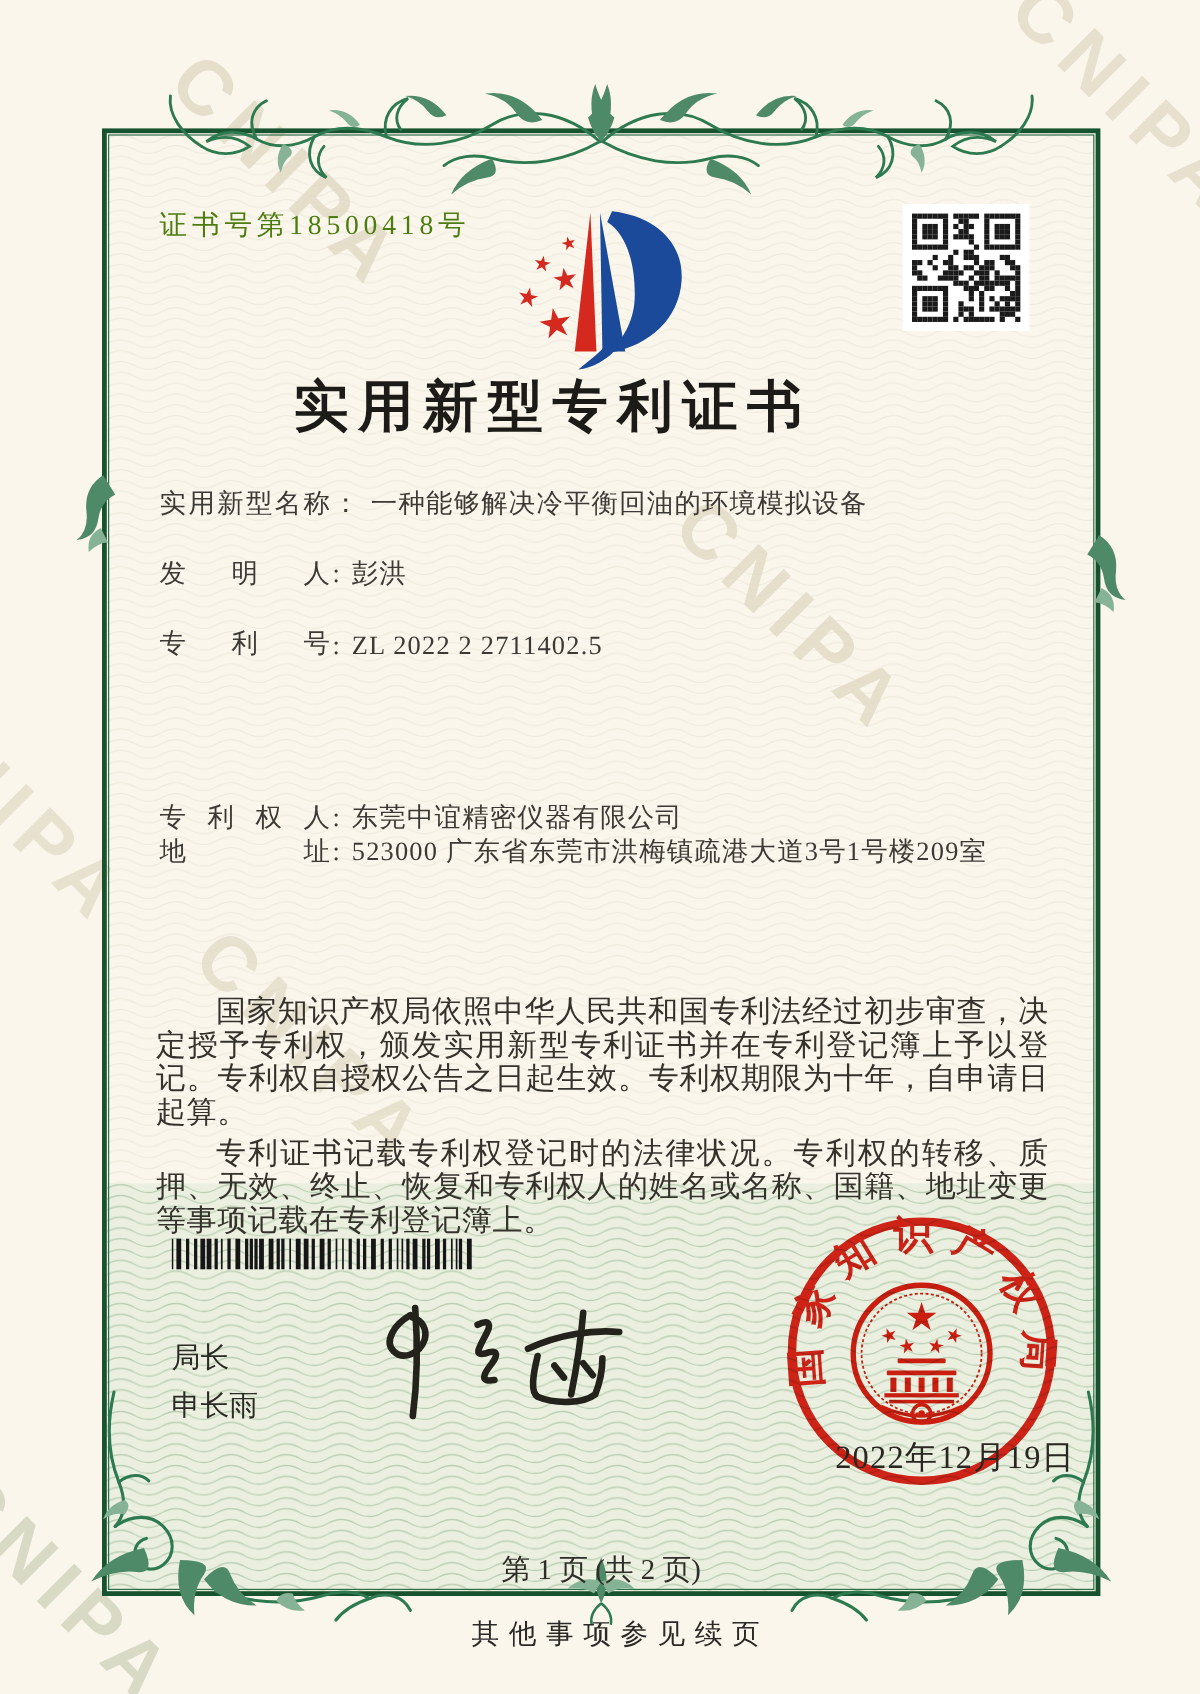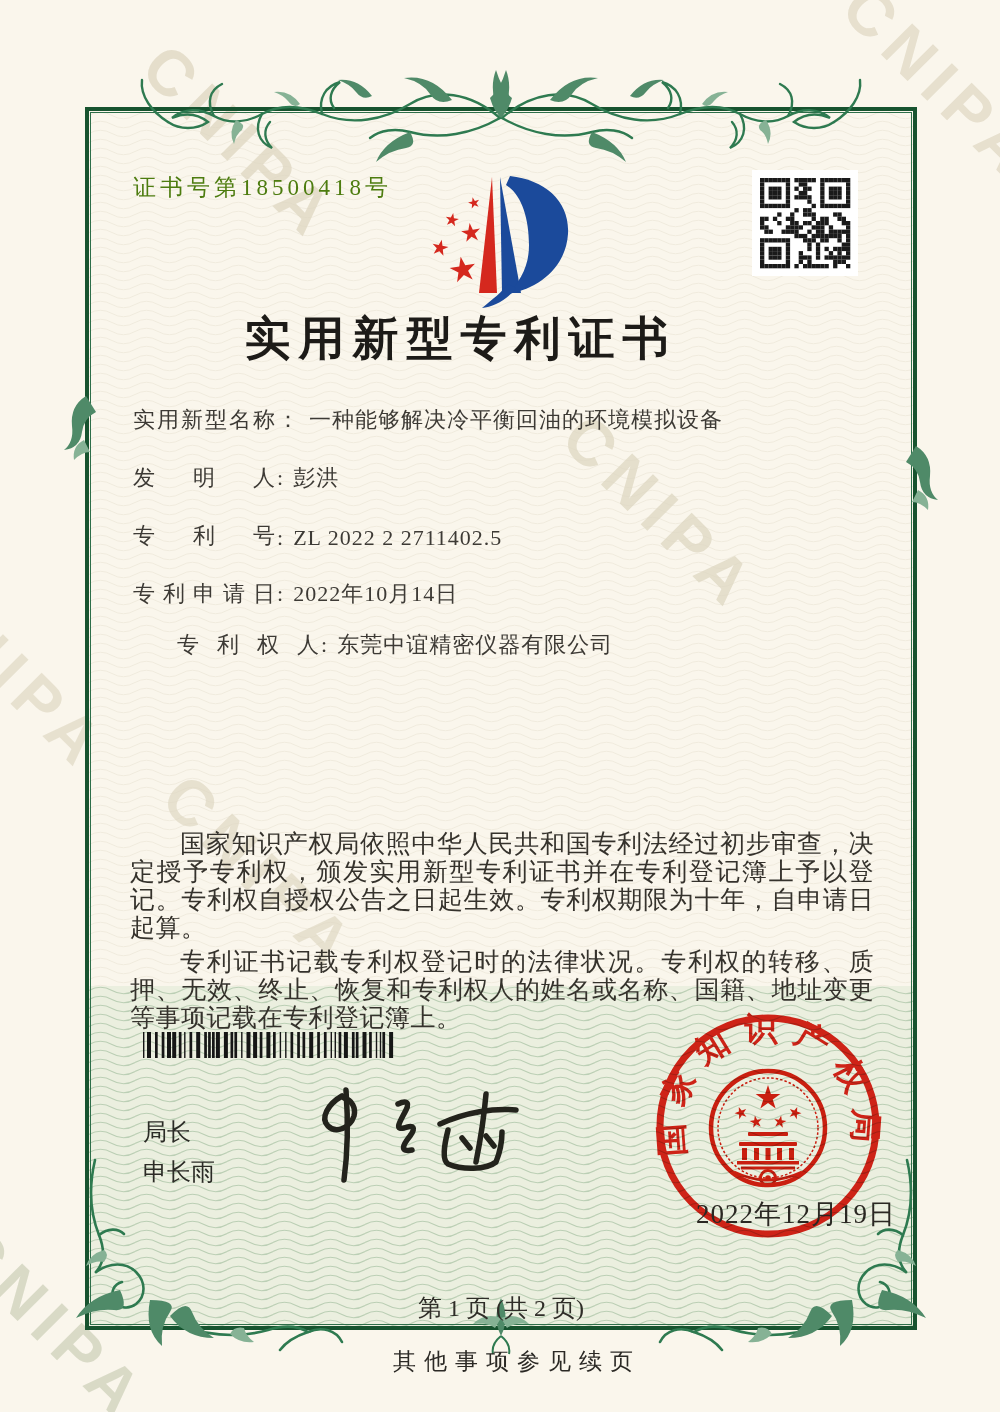--- a/index.html
+++ b/index.html
@@ -420,25 +420,25 @@
 
   <div class="frow" style="top:463px;">
     <span class="flabel">发明人</span><span class="fcolon">:</span><span class="fvalue">彭洪</span>
   </div>
   <div class="frow" style="top:405px;">
     <span class="flabel">实用新型名称</span><span class="fcolon">：</span><span class="fvalue">一种能够解决冷平衡回油的环境模拟设备</span>
   </div>
   <div class="frow" style="top:521px;">
     <span class="flabel">专利号</span><span class="fcolon">:</span><span class="fvalue">ZL 2022 2 2711402.5</span>
   </div>
-  <div class="frow" style="top:579px;">
-    <span class="flabel">专利申请日</span><span class="fcolon">:</span><span class="fvalue">2022年10月14日</span>
-  </div>
-  <div class="frow" style="top:630px;margin-left:44px;">
+  <div class="frow" style="top:666px;">
     <span class="flabel">专利权人</span><span class="fcolon">:</span><span class="fvalue">东莞中谊精密仪器有限公司</span>
+  </div>
+  <div class="frow" style="top:695px;">
+    <span class="flabel">地址</span><span class="fcolon">:</span><span class="fvalue">523000 广东省东莞市洪梅镇疏港大道3号1号楼209室</span>
   </div>
 
   <div class="bodytext">
     <p>国家知识产权局依照中华人民共和国专利法经过初步审查，决定授予专利权，颁发实用新型专利证书并在专利登记簿上予以登记。专利权自授权公告之日起生效。专利权期限为十年，自申请日起算。</p>
     <p>专利证书记载专利权登记时的法律状况。专利权的转移、质押、无效、终止、恢复和专利权人的姓名或名称、国籍、地址变更等事项记载在专利登记簿上。</p>
   </div>
 
   <svg id="barcode" class="abs" style="left:143px; top:1032px;" width="256" height="26">
     <g fill="#161616">
         <rect x="0" y="0" width="1.4" height="26"></rect>

